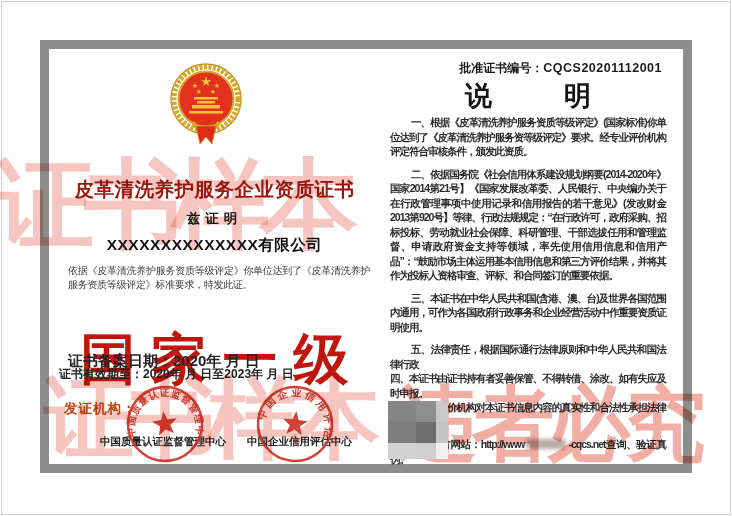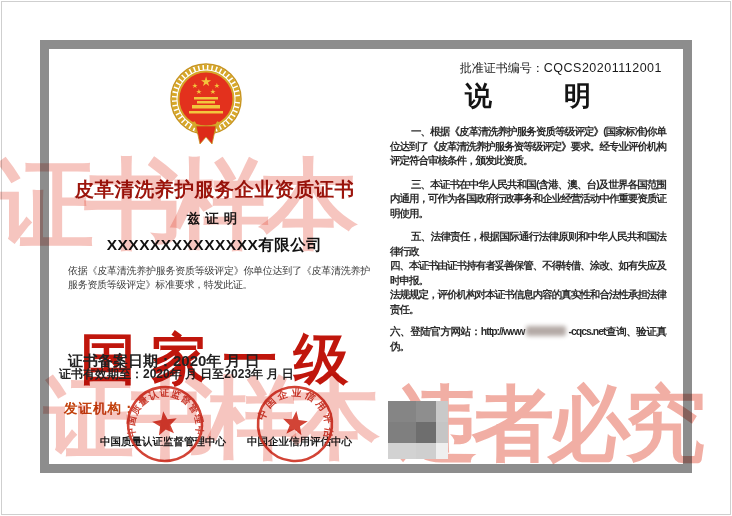--- a/index.html
+++ b/index.html
@@ -24,26 +24,26 @@
   #issuer { position:absolute; left:15px; top:351px; font-size:13.5px; font-weight:bold; color:#c2410c; letter-spacing:1px; }
   .seal { position:absolute; z-index:5; opacity:0.92; }
   #seal-left  { left:76px;  top:335px; transform:rotate(-8deg); }
   #seal-right { left:206px; top:335px; transform:rotate(6deg); }
   .seal-label { position:absolute; top:386px; font-size:10.5px; font-weight:bold; color:#1a1a1a; z-index:4; white-space:nowrap; }
   #seal-label-left  { left:51px; }
   #seal-label-right { left:198px; }
 
   
   #right-panel { position:absolute; left:388px; top:49px; width:280px; height:415px; color:#2b2b2b; }
-  #approval-line { position:absolute; right:6px; top:11px; font-size:12px; font-weight:normal; color:#1a1a1a; }
+  #approval-line { position:absolute; right:6px; top:11px; font-size:12px; font-weight:bold; color:#1a1a1a; }
   #approval-line .num { font-size:12.5px; letter-spacing:0.5px; }
   #explain-title { position:absolute; left:0; top:29px; width:100%; display:flex; justify-content:center; gap:72px; font-size:27px; font-weight:bold; color:#141414; }
   #clauses { position:absolute; left:2px; top:66px; width:276px; font-size:10.5px; line-height:14.5px; font-weight:600; letter-spacing:-1px; text-align:justify; }
   #clauses .para { margin-bottom:8px; }
-  .indent { text-indent:2em;margin-top:9px; }
+  .indent { text-indent:2em; }
   #url-blur { display:inline-block; width:40px; height:10px; background:#b4aaa6; border-radius:2px; filter:blur(2px); vertical-align:-1px; margin:0 2px; }
 
   
   .wm { position:absolute; font-weight:900; white-space:nowrap; pointer-events:none; mix-blend-mode:multiply; z-index:6; font-family:"Liberation Sans", sans-serif; }
   #wm-left-top    { left:-4px;  top:140px; font-size:98px; letter-spacing:-10px; color:rgba(226,76,57,0.32); }
   #wm-left-bottom { left:44px;  top:358px; font-size:90px; letter-spacing:-8px;  color:rgba(226,76,57,0.32); }
   #wm-right       { left:396px; top:370px; font-size:82px; letter-spacing:-6px;  color:rgba(222,70,48,0.44); }
 
   
   #mosaic { position:absolute; left:388px; top:401px; width:60px; height:58px; display:grid;
@@ -113,20 +113,21 @@
   <div id="right-panel">
     <div id="approval-line">
       <span>批准证书编号：</span><span class="num">CQCS20201112001</span>
     </div>
     <div id="explain-title">
       <span>说</span>
       <span>明</span>
     </div>
     <div id="clauses">
       <div class="para indent">一、根据《皮革清洗养护服务资质等级评定》(国家标准)你单位达到了《皮革清洗养护服务资等级评定》要求。经专业评价机构评定符合审核条件，颁发此资质。</div>
+      <div class="para indent">二、依据国务院《社会信用体系建设规划纲要(2014-2020年》国家2014第21号】《国家发展改革委、人民银行、中央编办关于在行政管理事项中使用记录和信用报告的若干意见》(发改财金2013第920号】等律、行政法规规定：“在行政许可，政府采购、招标投标、劳动就业社会保障、科研管理、干部选拔任用和管理监督、申请政府资金支持等领域，率先使用信用信息和信用产品”：“鼓励市场主体运用基本信用信息和第三方评价结果，并将其作为投标人资格审查、评标、和合同签订的重要依据。</div>
       <div class="para indent">三、本证书在中华人民共和国(含港、澳、台)及世界各国范围内通用，可作为各国政府行政事务和企业经营活动中作重要资质证明使用。</div>
       <div class="para">
         <div class="indent">五、法律责任，根据国际通行法律原则和中华人民共和国法律行政</div>
         <div>四、本证书由证书持有者妥善保管、不得转借、涂改、如有失应及时申报。</div>
         <div>法规规定，评价机构对本证书信息内容的真实性和合法性承担法律责任。</div>
       </div>
       <div class="para">
         <span>六、登陆官方网站：http://www</span><span id="url-blur"></span><span>-cqcs.net查询、验证真伪。</span>
       </div>
     </div>

